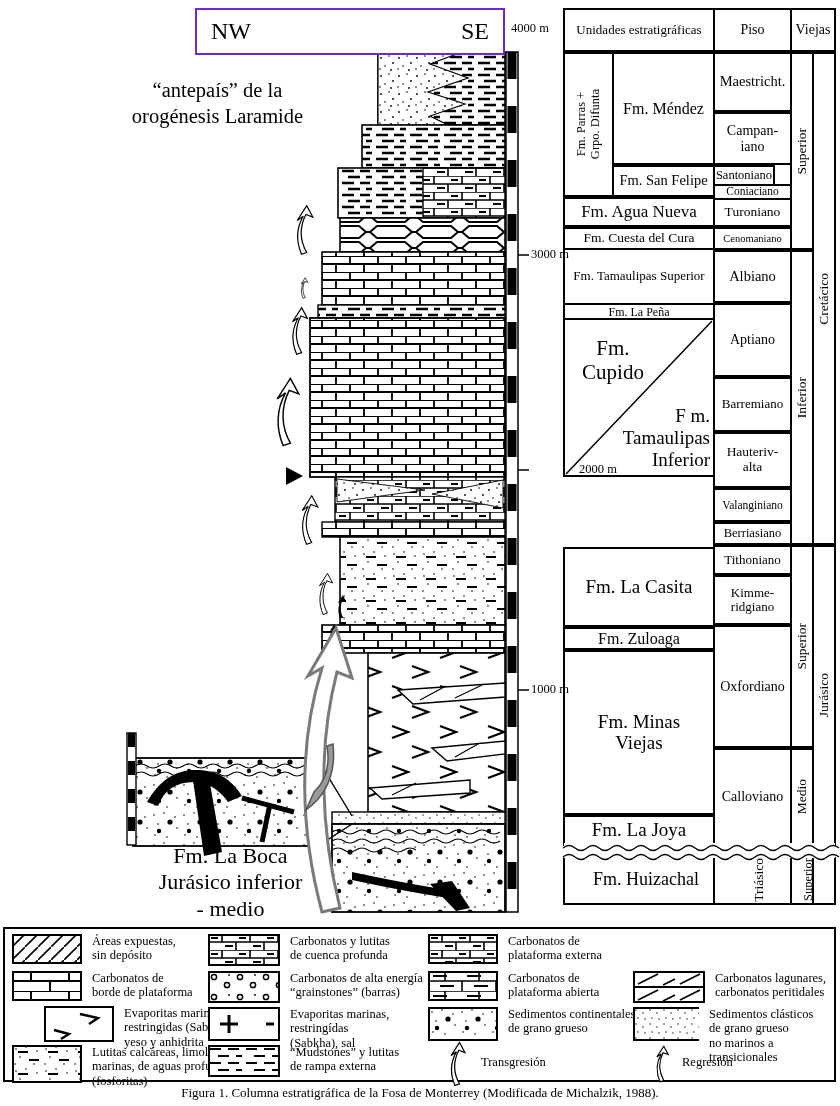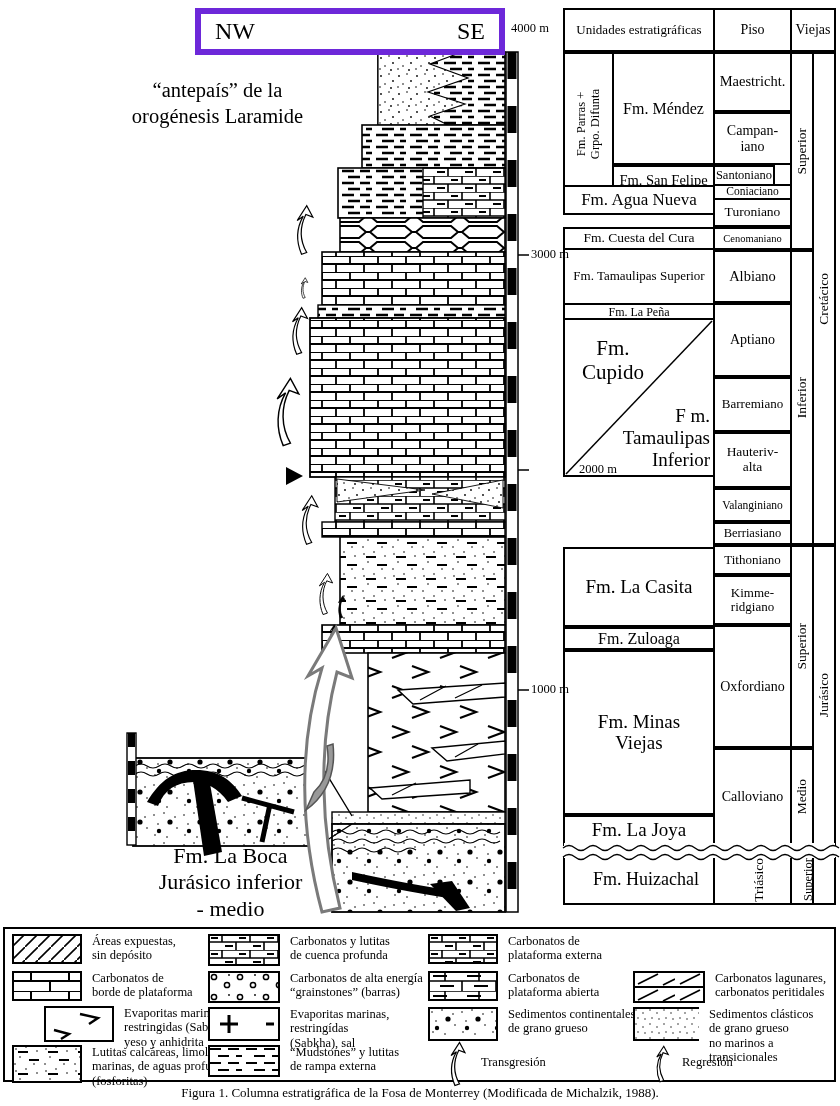--- a/index.html
+++ b/index.html
@@ -6,21 +6,21 @@
   #fig{position:relative;width:840px;height:1106px;background:#fff;overflow:hidden;
        font-family:"Liberation Serif","DejaVu Serif",serif;color:#000;}
   .cell{position:absolute;box-sizing:border-box;border:2px solid #000;background:#fff;
         display:flex;align-items:center;justify-content:center;text-align:center;
         white-space:pre-line;line-height:1.1;z-index:2;}
   .nt{border-top:none;padding-left:14px;}
   .vert{writing-mode:vertical-rl;transform:rotate(180deg);white-space:pre-line;}
   .lbl{position:absolute;z-index:4;white-space:pre-line;text-align:center;}
   #gfx{position:absolute;left:0;top:0;z-index:3;pointer-events:none;}
   #secbox{position:absolute;left:195px;top:8px;width:310px;height:47px;box-sizing:border-box;
-          border:6px solid #6d28d9;background:#fff;display:flex;align-items:center;
+          border:2px solid #6d28d9;background:#fff;display:flex;align-items:center;
           justify-content:space-between;padding:0 14px;font-size:24px;z-index:4;}
   #legend{position:absolute;left:3px;top:927px;width:833px;height:155px;box-sizing:border-box;
           border:2px solid #000;background:#fff;z-index:2;}
   .lg-item{position:absolute;display:flex;gap:10px;align-items:flex-start;}
   .lg-label{font-size:12.5px;line-height:1.14;white-space:pre-line;}
   .scale-lbl{font-size:12.5px;}
   #caption{position:absolute;left:0;top:1085px;width:840px;text-align:center;font-size:13px;z-index:2;}
   .cupido-wrap{position:absolute;left:563px;top:318px;width:152px;height:159px;box-sizing:border-box;
                border:2px solid #000;background:#fff;z-index:2;}
   .cup-a{position:absolute;left:8px;top:16px;width:80px;text-align:center;font-size:21px;white-space:pre-line;line-height:1.15;}
@@ -235,21 +235,21 @@
 
   <div class="cell" style="left:563px;top:8px;width:152px;height:44px;font-size:13px;">Unidades estratigráficas</div>
   <div class="cell" style="left:713px;top:8px;width:79px;height:44px;font-size:14px;">Piso</div>
   <div class="cell" style="left:790px;top:8px;width:46px;height:44px;font-size:14px;">Viejas</div>
 
   <div class="cell" style="left:563px;top:52px;width:51px;height:145px;font-size:12.5px;">
     <span class="vert">Fm. Parras +
 Grpo. Difunta</span></div>
   <div class="cell" style="left:612px;top:52px;width:103px;height:113px;font-size:16px;">Fm. Méndez</div>
   <div class="cell" style="left:612px;top:165px;width:103px;height:32px;font-size:14.5px;">Fm. San Felipe</div>
-  <div class="cell" style="left:563px;top:185px;width:152px;height:30px;font-size:17px;">Fm. Agua Nueva</div>
+  <div class="cell" style="left:563px;top:197px;width:152px;height:30px;font-size:17px;">Fm. Agua Nueva</div>
   <div class="cell" style="left:563px;top:227px;width:152px;height:23px;font-size:13.5px;">Fm. Cuesta del Cura</div>
   <div class="cell" style="left:563px;top:248px;width:152px;height:57px;font-size:13px;">Fm. Tamaulipas Superior</div>
   <div class="cell" style="left:563px;top:303px;width:152px;height:17px;font-size:12px;line-height:1;">Fm. La Peña</div>
   <div class="cupido-wrap">
     <div class="cup-a">Fm.
 Cupido</div>
     <div class="cup-b">F m.
 Tamaulipas
 Inferior</div>
   </div>

